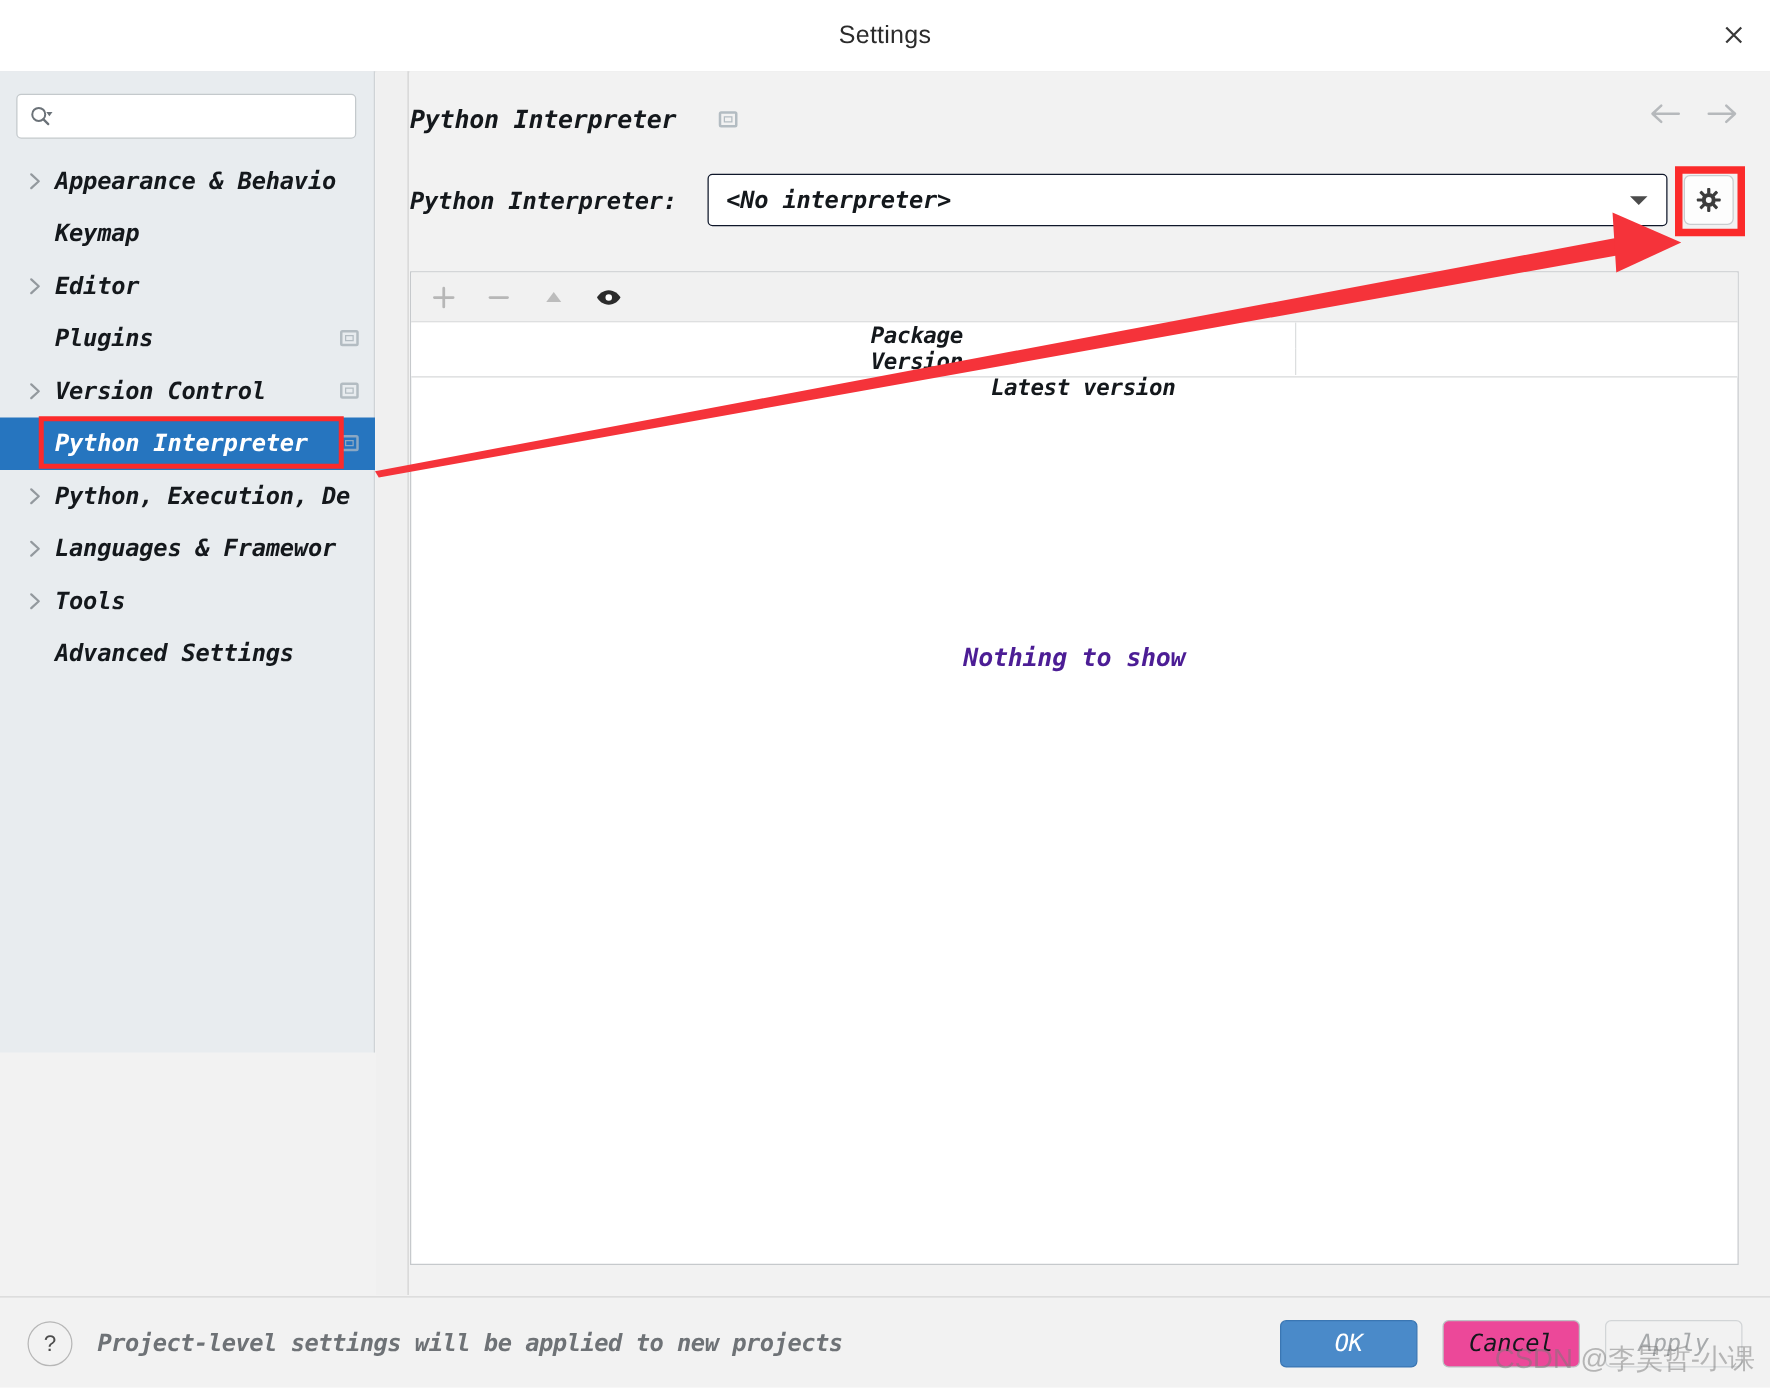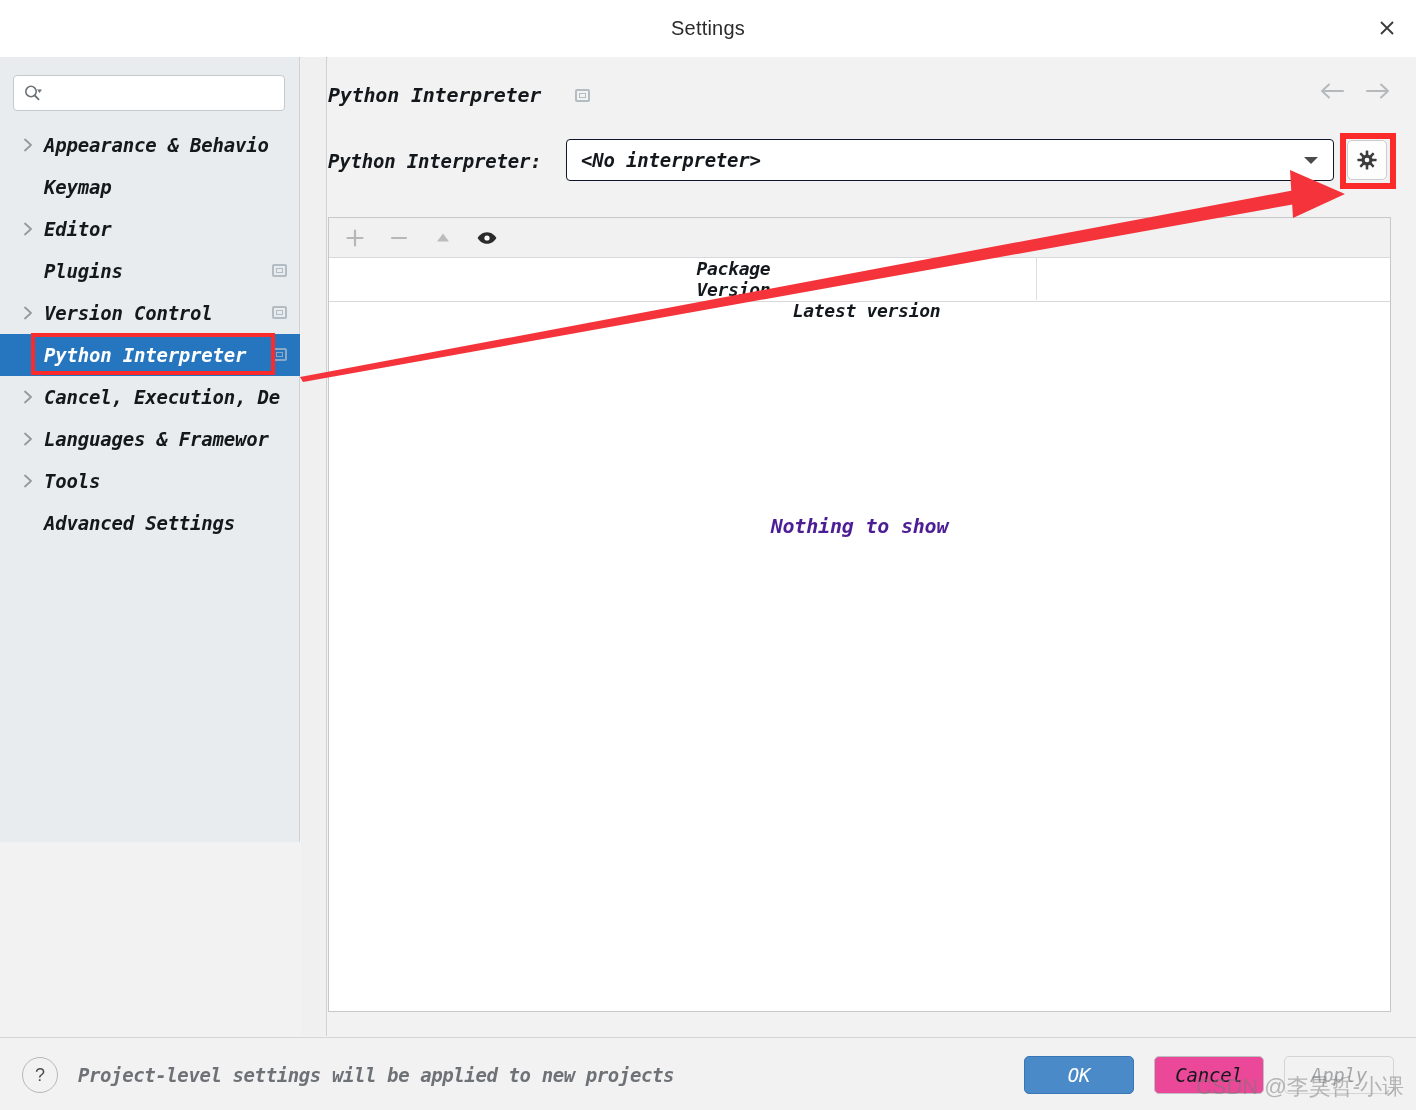--- a/index.html
+++ b/index.html
@@ -534,21 +534,21 @@
         <span class="tree-label">Python Interpreter</span>
         <span class="tree-badge"></span>
       </div>
 
       <div class="tree-row">
         <span class="tree-chevron">
           <svg width="11" height="14" viewBox="0 0 11 14" aria-hidden="true">
               <path d="M2 1.5 L8 7 L2 12.5" stroke="#93999e" stroke-width="1.8" fill="none" stroke-linecap="round" stroke-linejoin="round"></path>
             </svg>
         </span>
-        <span class="tree-label">Cancel, Execution, De</span>
+        <span class="tree-label">Python, Execution, De</span>
       </div>
 
       <div class="tree-row">
         <span class="tree-chevron">
           <svg width="11" height="14" viewBox="0 0 11 14" aria-hidden="true">
               <path d="M2 1.5 L8 7 L2 12.5" stroke="#93999e" stroke-width="1.8" fill="none" stroke-linecap="round" stroke-linejoin="round"></path>
             </svg>
         </span>
         <span class="tree-label">Languages &amp; Framewor</span>
       </div>

